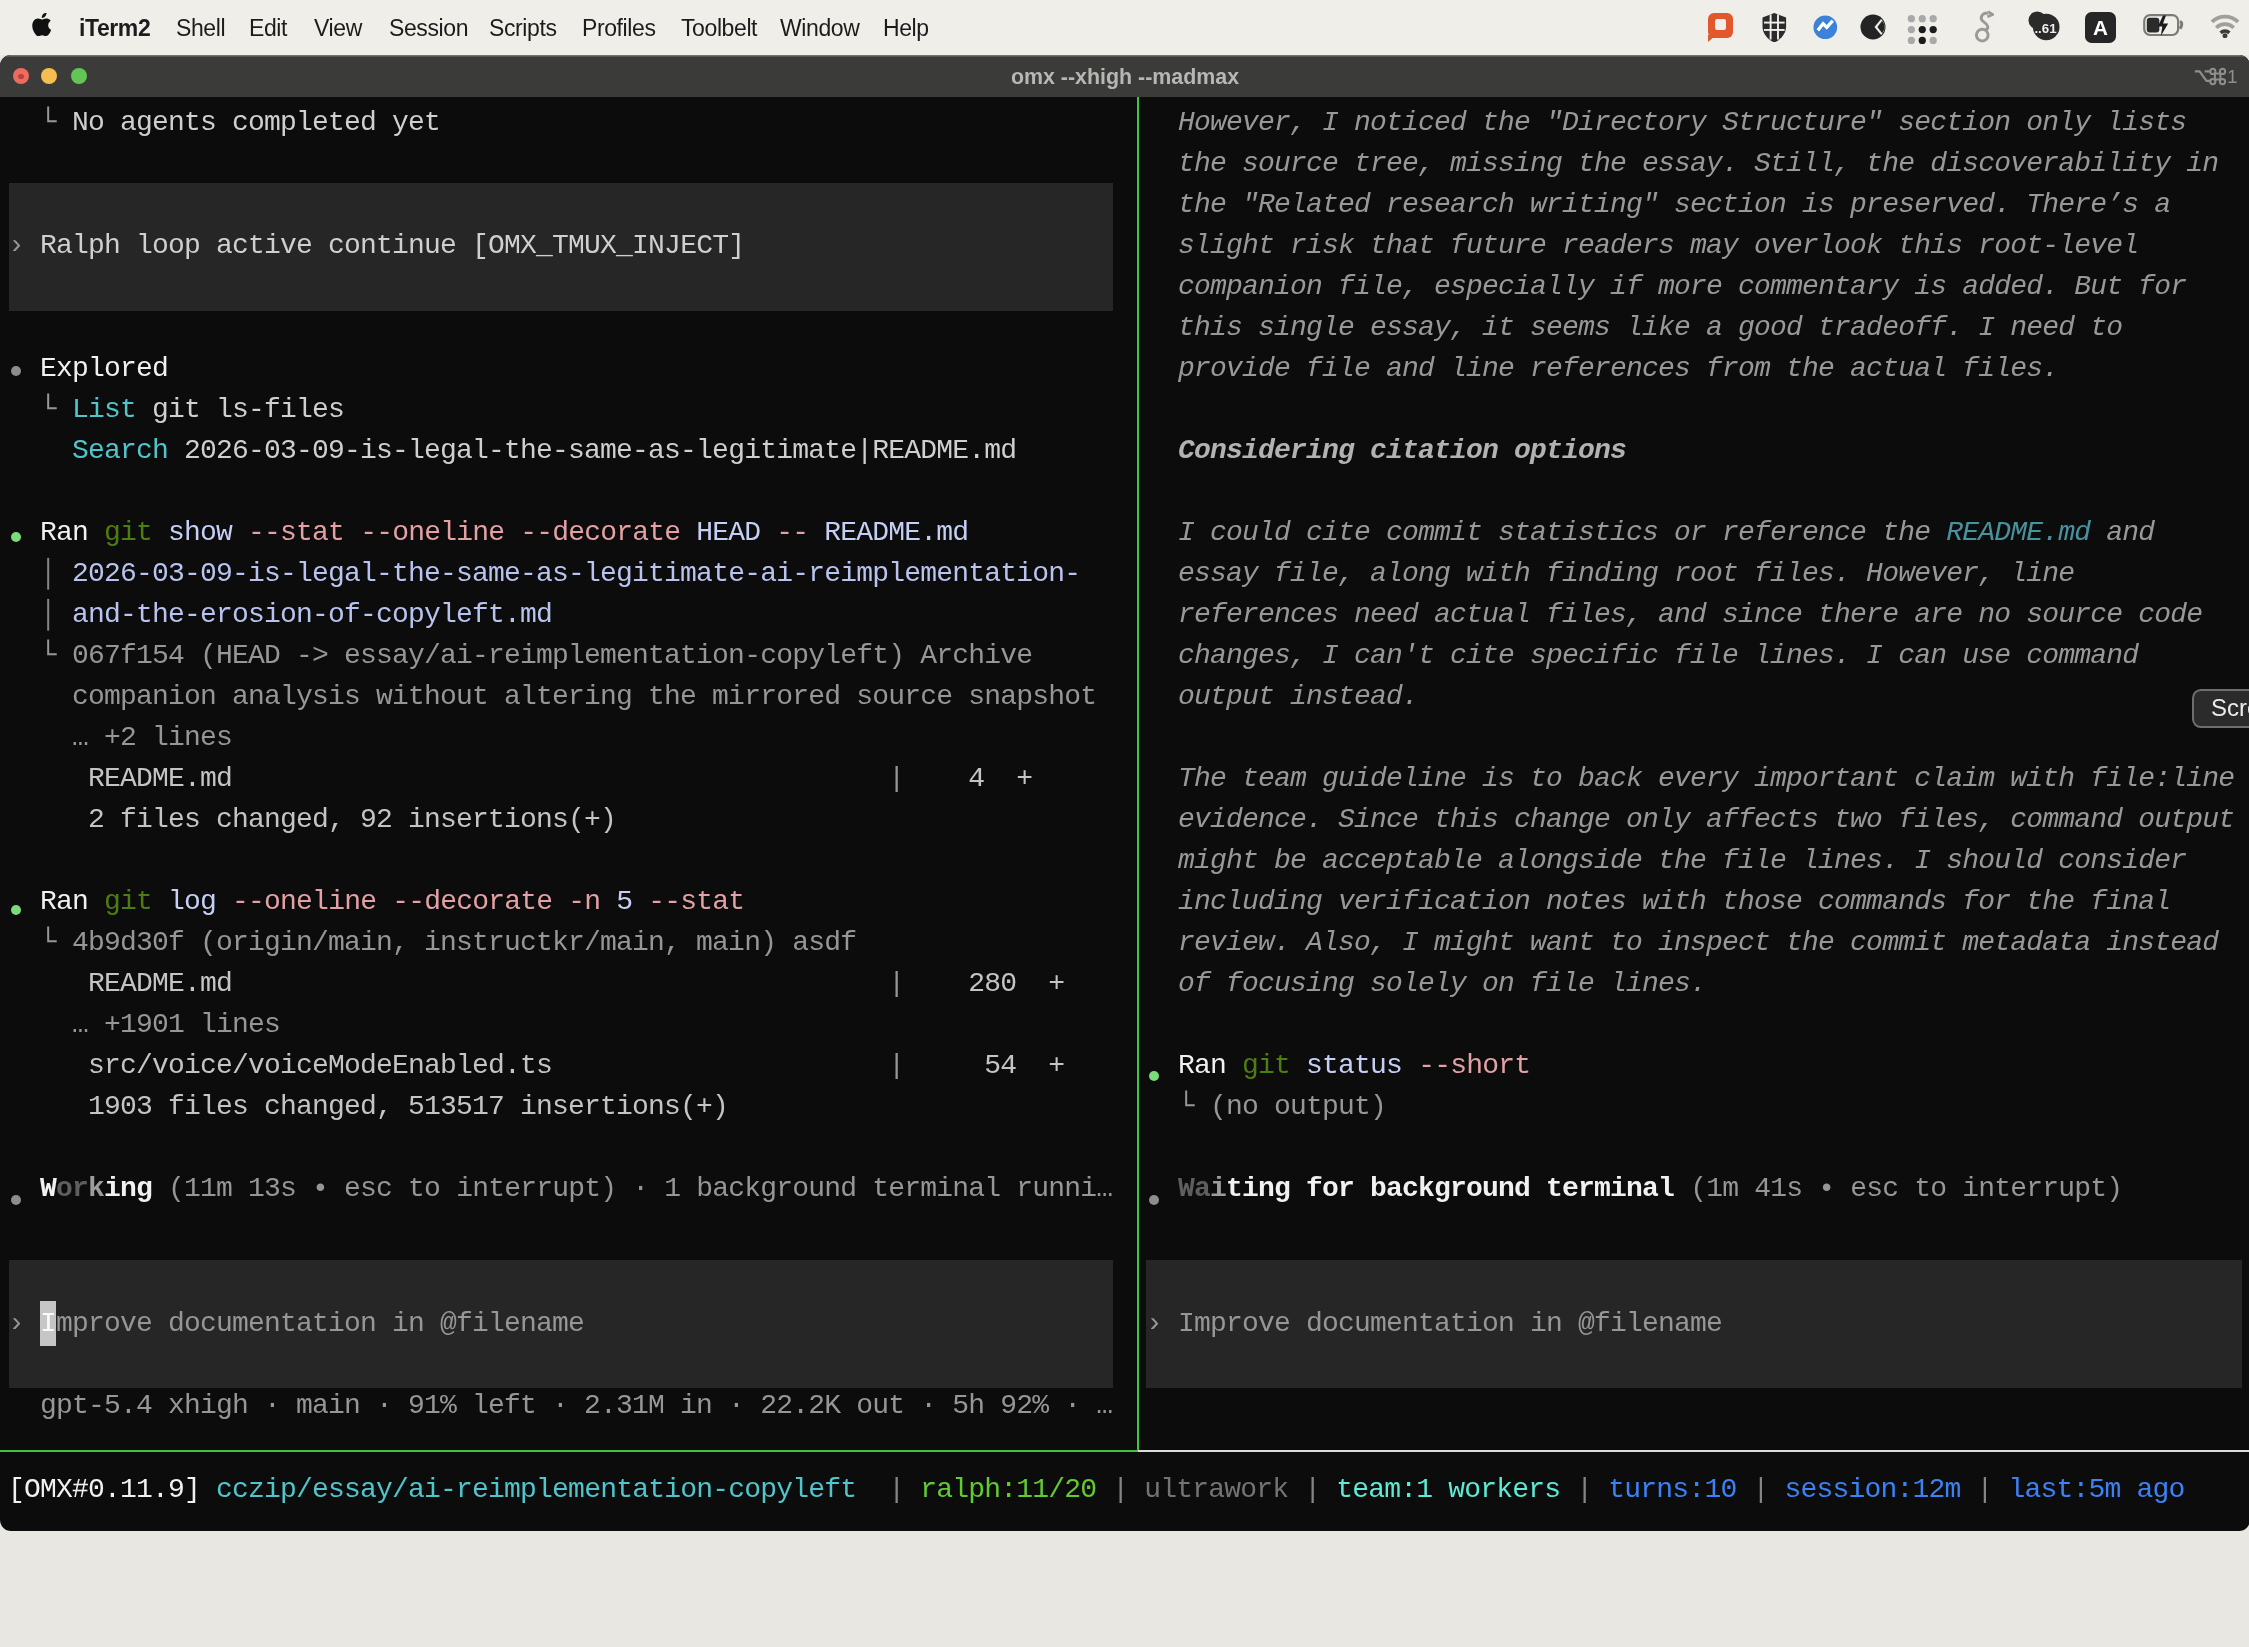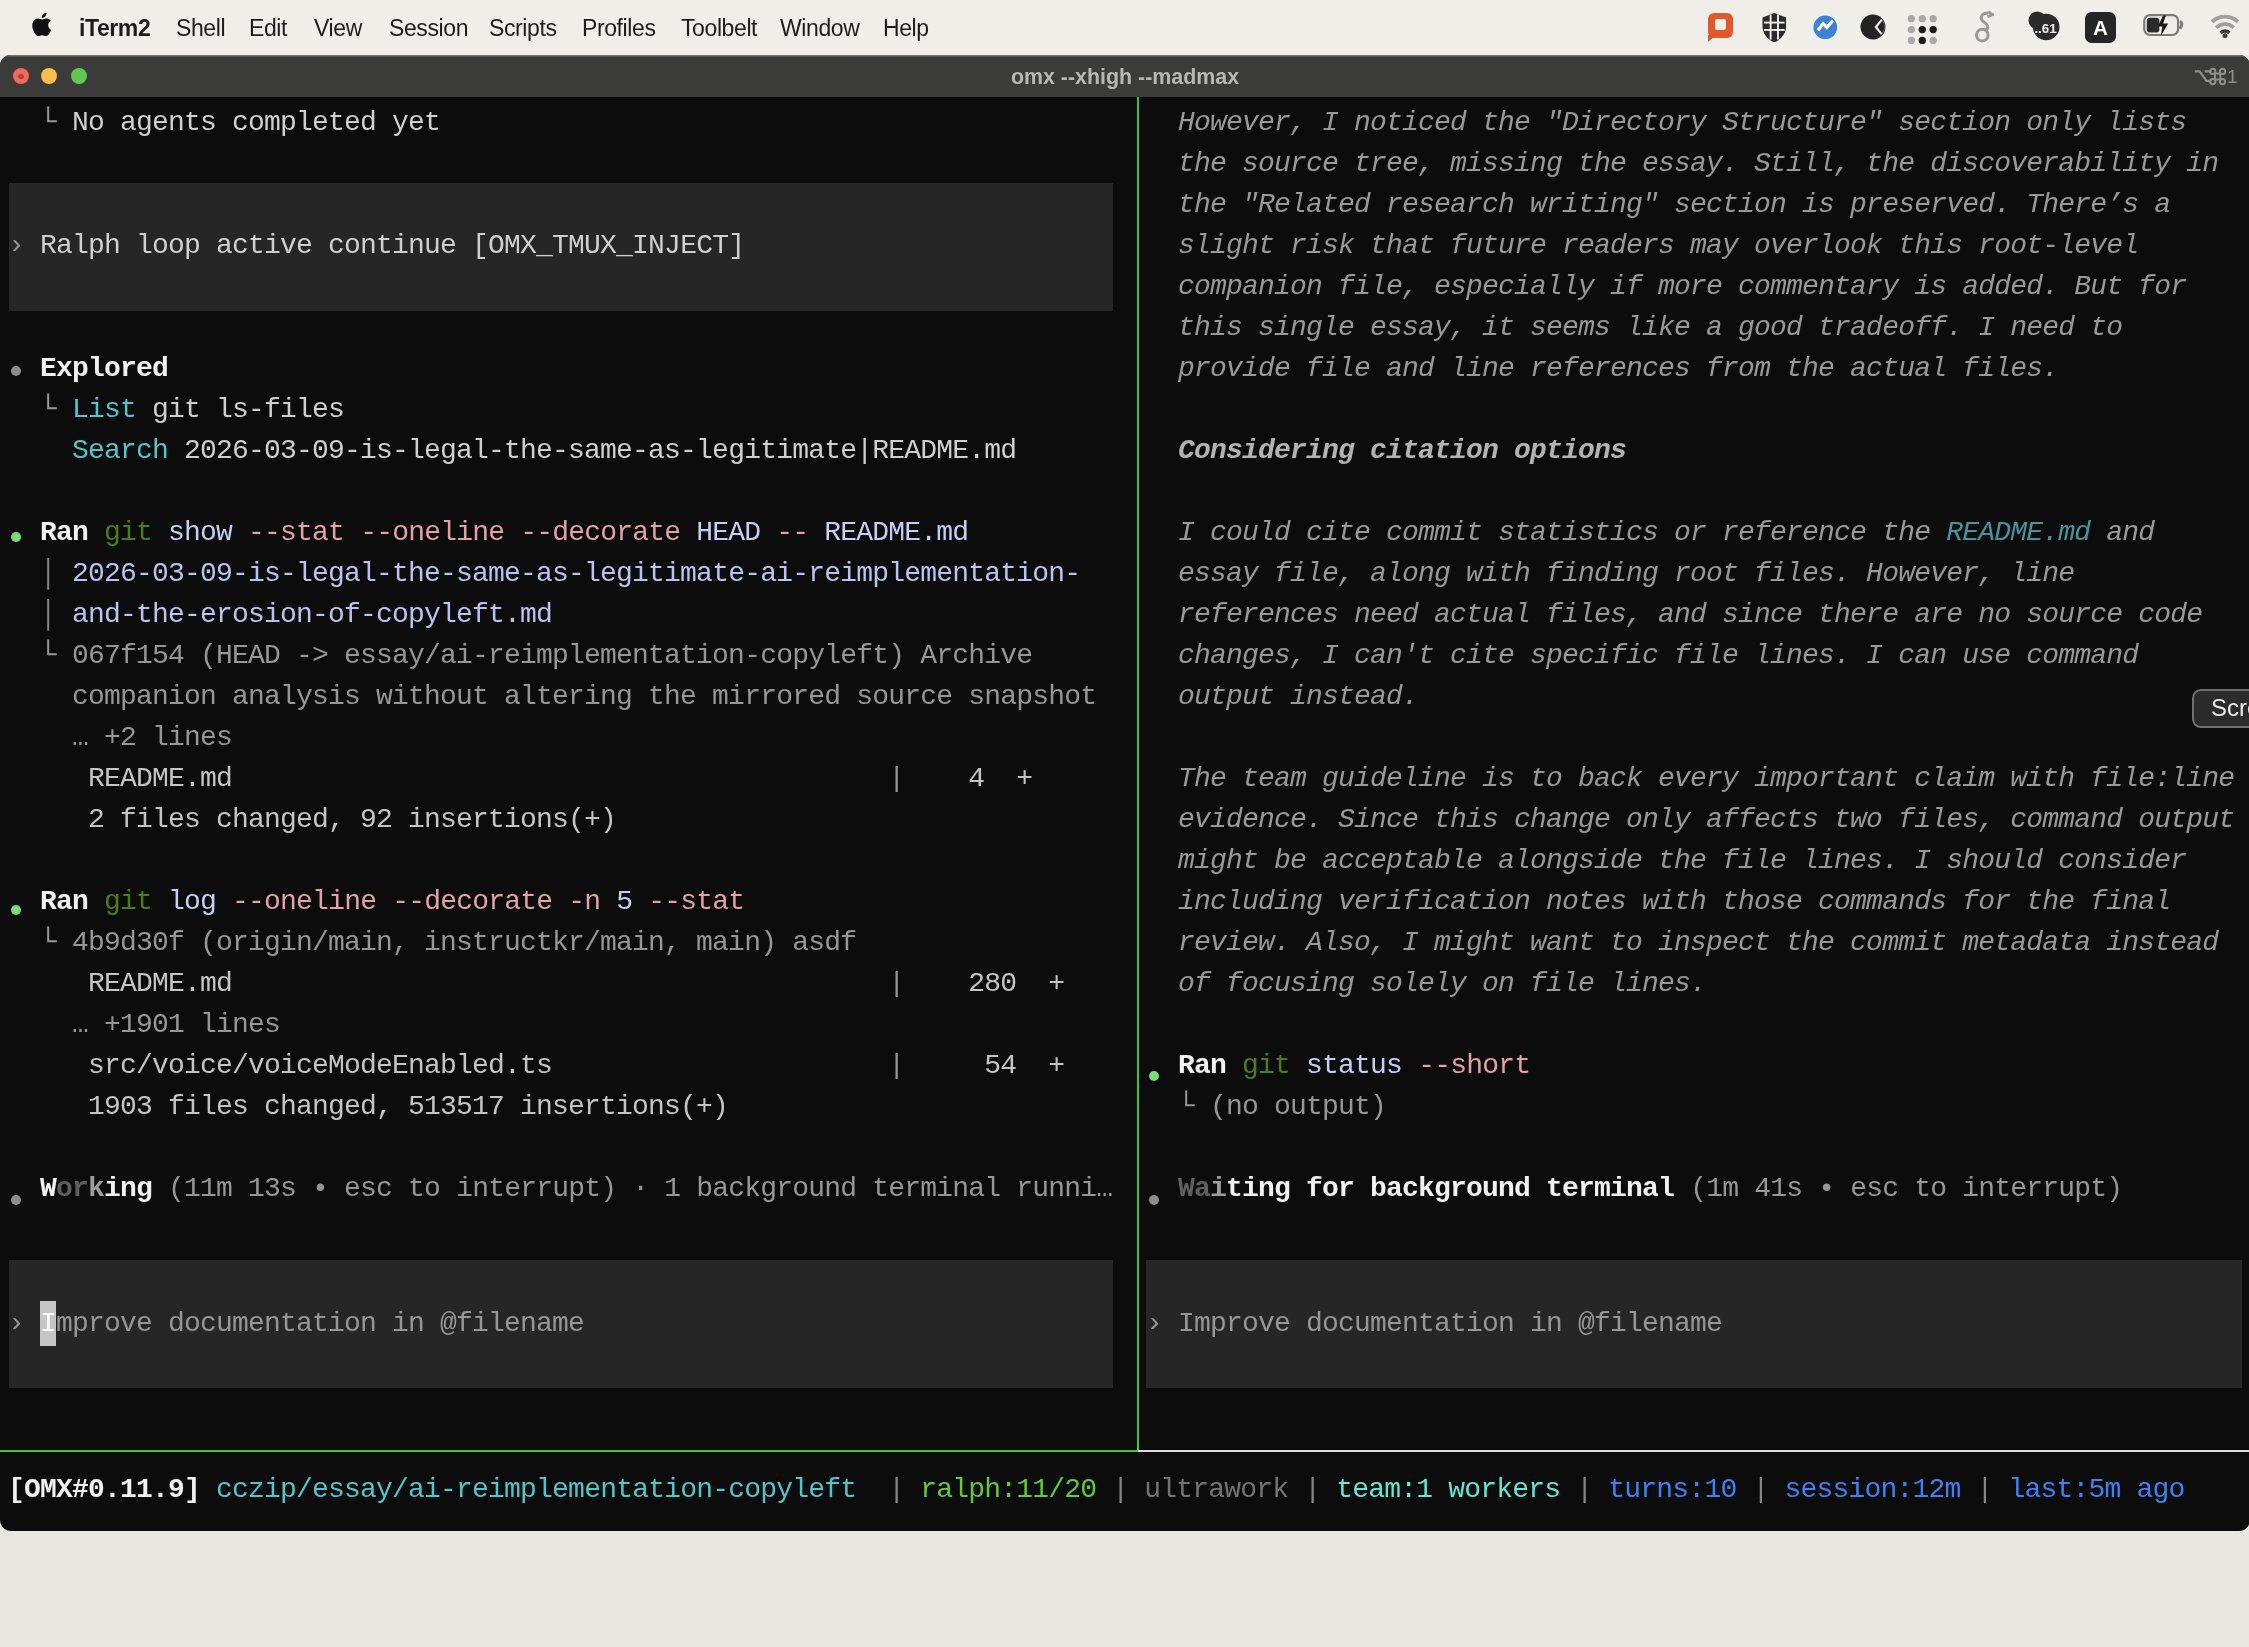--- a/index.html
+++ b/index.html
@@ -4,21 +4,21 @@
 html,body{width:2250px;height:1648px;background:#e9e7e1;font-family:"Liberation Sans",sans-serif;}
 #menubar{position:absolute;left:0;top:0;width:2250px;height:55px;background:#efeee8;}
 .mi{position:absolute;top:14.8px;font-size:23px;letter-spacing:-0.4px;color:#1c1c1c;white-space:nowrap}
 .mb{font-weight:bold}
 #win{position:absolute;left:0;top:55px;width:2250px;height:1476px;background:#0c0c0c;border-radius:11px;overflow:hidden}
 #tbar{position:absolute;left:0;top:0;width:2250px;height:42px;background:#3b3b39;box-shadow:inset 0 1.5px 0 rgba(255,255,255,.28)}
 .tl{position:absolute;top:13.3px;width:16px;height:16px;border-radius:50%}
 #title{position:absolute;top:9.6px;left:0;width:2250px;text-align:center;font-size:21.4px;font-weight:bold;color:#b7b7b3}
 pre{font-family:"Liberation Mono",monospace;font-size:28px;letter-spacing:-0.8px;line-height:41px;position:absolute;margin:0}
 .g{color:#969696} .gd{color:#858585} .w{color:#cfcfcf}
-.b{color:#f1f1f1;font-weight:bold}
+.b{color:#f1f1f1;font-weight:normal}
 .te{color:#50c5cb} .bl{color:#4d7c0f} .pw{color:#c5cff5} .pn{color:#b9c3f0}
 .sa{color:#e3a0a5} .st{color:#c4c4c4}
 .i{color:#989898;font-style:italic}
 .ib{color:#b2b2b2;font-style:italic;font-weight:bold}
 .itt{color:#47929e;font-style:italic}
 .shd{color:#5e5e5e;font-weight:bold} .shm{color:#9c9c9c;font-weight:bold} .shb{color:#f1f1f1;font-weight:bold}
 .cur{color:#fafafa}
 .lg{color:#62cb32} .gg{color:#5eead4} .tb{color:#737373;font-weight:normal} .ns{color:#3b82f6}
 .box{position:absolute;background:#262626}
 .dot{position:absolute;width:10.3px;height:10.3px;border-radius:50%}
@@ -184,20 +184,21 @@
 <span class="i">  review. Also, I might want to inspect the commit metadata instead</span>
 <span class="i">  of focusing solely on file lines.</span>
 
   <span class="b">Ran</span> <span class="bl">git</span> <span class="pw">status</span> <span class="sa">--short</span>
 <span class="g">  └ (no output)</span>
 
   <span class="shd">Wa</span><span class="shm">i</span><span class="shb">ting for background terminal</span><span class="g"> (1m 41s • esc to interrupt)</span></pre>
 <div style="position:absolute;left:1137px;top:42px;width:2.2px;height:1355px;background:#3fc53f"></div>
 <pre style="left:8px;top:1248px"><span class="g">› </span><span class="cur">I</span><span class="g">mprove documentation in @filename</span></pre>
 <pre style="left:1146px;top:1248px"><span class="g">› Improve documentation in @filename</span></pre>
+<pre style="left:8px;top:1330px"><span class="g">  gpt-5.4 xhigh · main · 91% left · 2.31M in · 22.2K out · 5h 92% · …</span></pre>
 <div style="position:absolute;left:0;top:1395px;width:1138px;height:2.2px;background:#3fc53f"></div>
 <div style="position:absolute;left:1138px;top:1395px;width:1112px;height:2.2px;background:#dcdcdc"></div>
 <pre style="left:8px;top:1414px"><span class="b">[OMX#0.11.9]</span> <span class="te">cczip/essay/ai-reimplementation-copyleft</span><span class="gd">  | </span><span class="lg">ralph:11/20</span><span class="gd"> | </span><span class="tb">ultrawork</span><span class="gd"> | </span><span class="gg">team:1 workers</span><span class="gd"> | </span><span class="ns">turns:10</span><span class="gd"> | </span><span class="ns">session:12m</span><span class="gd"> | </span><span class="ns">last:5m ago</span></pre>
 <div style="position:absolute;left:0;top:1536px;width:2250px;height:41px;background:#53bb3a"></div>
 <pre style="left:8px;top:1535px;color:#0e0e0e;line-height:41px">[omx-cczip0:bash*</pre>
 <pre style="right:5.9px;top:1535px;color:#0e0e0e;line-height:41px">"MacBook-Pro-44.local" 04:52 31-Mar-26</pre>
 <div style="position:absolute;left:2192px;top:634px;width:70px;height:39px;background:#2b2b2b;border:2.2px solid #6e6e6e;border-radius:8.9px;color:#ececec;font-size:24px;line-height:34px;padding-left:17px;font-family:'Liberation Sans'">Scre</div>
 </div>
 
 </body></html>

